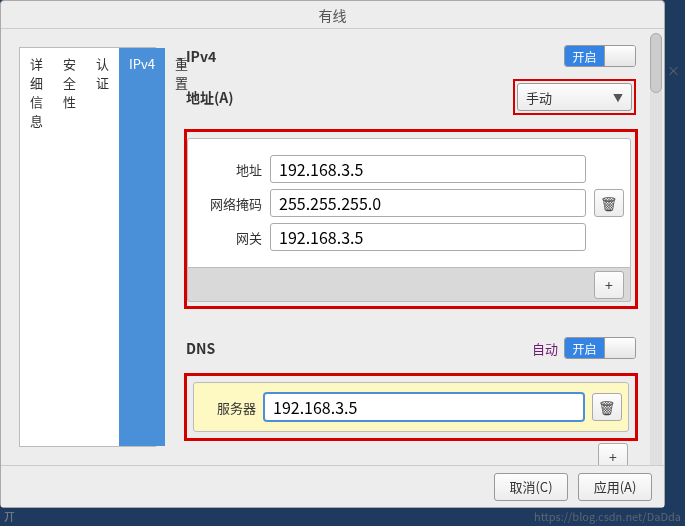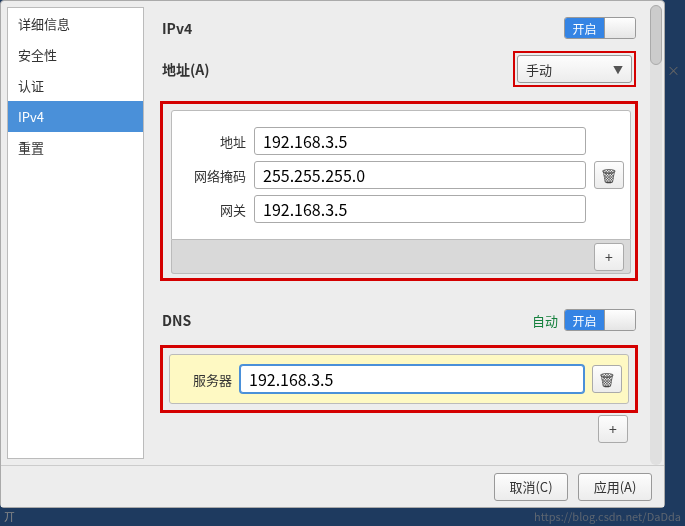--- a/index.html
+++ b/index.html
@@ -34,23 +34,23 @@
   }
   .body {
     flex: 1;
     display: flex;
     overflow: hidden;
   }
   .sidebar {
     width: 137px;
     background: #fff;
     border: 1px solid #bbb;
-    margin: 6px;
-    display: flex;
-    flex-direction: column;
+    margin: 18px;
+    display: flex;
+    flex-direction: row;
   }
   .sidebar .item {
     padding: 6px 10px;
     cursor: pointer;
   }
   .sidebar .item.active {
     background: #4a90d9;
     color: #fff;
   }
   .content {
@@ -111,21 +111,21 @@
     justify-content: center;
     font-size: 12px;
   }
   .toggle .knob {
     background: linear-gradient(#fefefe,#e5e5e5);
     border-left: 1px solid #999;
     width: 32px;
     height: 100%;
   }
   .auto-label {
-    color: #15803d;
+    color: #701a75;
     margin-right: 6px;
   }
   .dropdown {
     width: 115px;
     height: 28px;
     background: linear-gradient(#fdfdfd,#ececec);
     border: 1px solid #999;
     border-radius: 3px;
     display: flex;
     align-items: center;
@@ -133,21 +133,21 @@
     justify-content: space-between;
   }
   .chev { font-size: 10px; color: #555; }
   .dropdown-wrap {
     border: 2px solid #d40000;
     padding: 2px;
     display: inline-block;
   }
   .group-box {
     border: 3px solid #d40000;
-    padding: 6px 4px 4px 8px;
+    padding: 6px 4px 4px 0;
     margin-top: 2px;
   }
   .address-rows {
     background: #fff;
     border: 1px solid #bbb;
     border-radius: 3px 3px 0 0;
     padding: 10px 6px 10px 6px;
   }
   .form-row {
     display: flex;
@@ -269,20 +269,21 @@
     left: 4px;
     bottom: 2px;
     font-size: 11px;
     color: #888;
   }
 </style>
 </head>
 <body>
 
 <div class="window">
+  <div class="titlebar">有线</div>
 
   <div class="body">
 
     <div class="sidebar">
       <div class="item">详细信息</div>
       <div class="item">安全性</div>
       <div class="item">认证</div>
       <div class="item active">IPv4</div>
       <div class="item">重置</div>
     </div>

